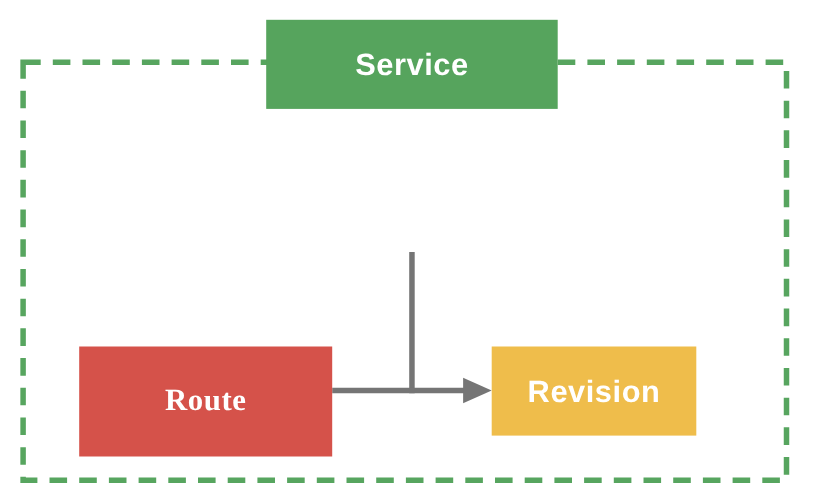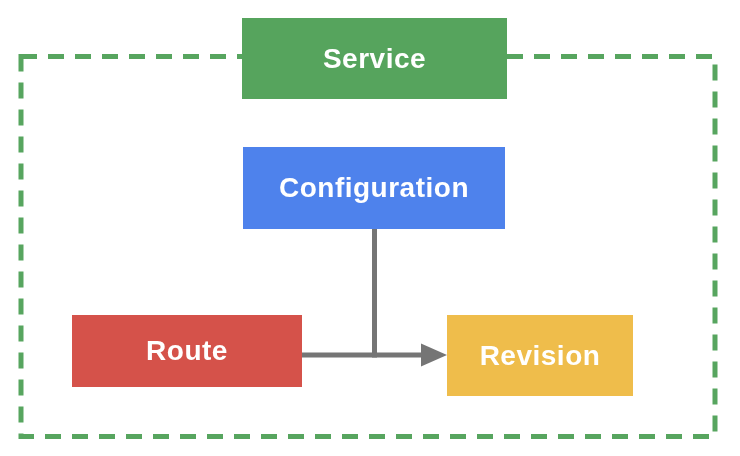--- a/index.html
+++ b/index.html
@@ -40,42 +40,39 @@
   }
   .node-label {
     color: #ffffff;
     font-weight: bold;
     font-size: 28px;
     letter-spacing: 0.5px;
     white-space: nowrap;
   }
   .node-service       { left: 242px; top: 18px;  width: 265px; height: 81px; }
   .node-configuration { left: 243px; top: 147px; width: 262px; height: 82px; }
-  .node-route         { left: 72px;  top: 315px; width: 230px; height: 72px; }
+  .node-route         { left: 72px;  top: 315px; width: 230px; height: 100px; font-family: Liberation Serif, serif; }
   .node-revision      { left: 447px; top: 315px; width: 186px; height: 81px; }
 </style>
 </head>
 <body>
 
 <div class="canvas">
 
   <svg class="underlay" viewBox="0 0 740 456" xmlns="http://www.w3.org/2000/svg">
     <rect class="dashed-border" x="21" y="56.5" width="694" height="380" style="stroke: rgb(87, 165, 95);"></rect>
     <line class="connector" x1="374.5" y1="229" x2="374.5" y2="357.5" style="stroke: rgb(117, 117, 117);"></line>
     <line class="connector" x1="302" y1="355" x2="423" y2="355" style="stroke: rgb(117, 117, 117);"></line>
     <polygon points="421,343.5 421,366.5 447,355" style="fill: rgb(117, 117, 117);"></polygon>
   </svg>
 
   <div class="node node-service" style="background-color: rgb(86, 164, 93);">
     <span class="node-label" style="color: rgb(255, 255, 255);">Service</span>
   </div>
 
-  <div class="node node-configuration" style="background-color: rgb(78, 130, 236);">
-    <span class="node-label" style="color: rgb(255, 255, 255);">Configuration</span>
-  </div>
 
   <div class="node node-route" style="background-color: rgb(213, 82, 74);">
     <span class="node-label" style="color: rgb(255, 255, 255);">Route</span>
   </div>
 
   <div class="node node-revision" style="background-color: rgb(239, 189, 75);">
     <span class="node-label" style="color: rgb(255, 255, 255);">Revision</span>
   </div>
 
 </div>

